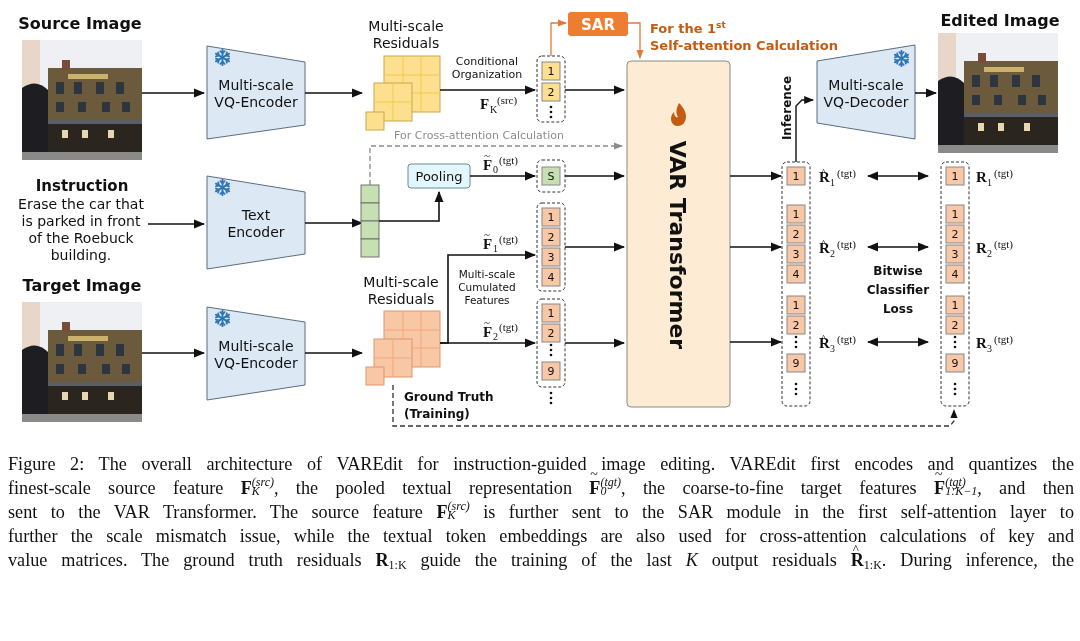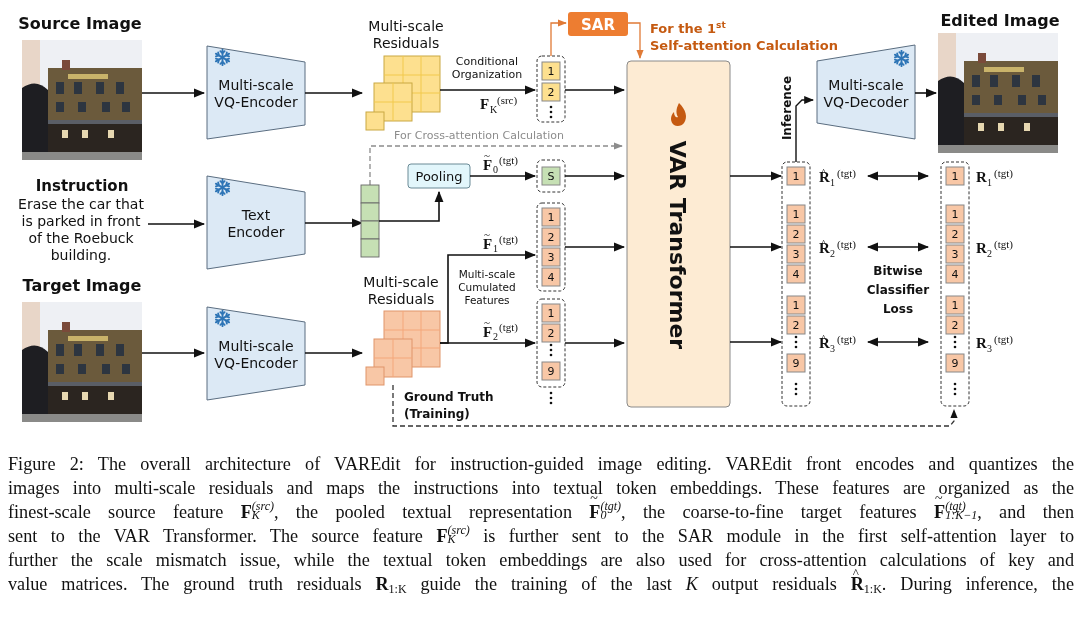--- a/index.html
+++ b/index.html
@@ -451,19 +451,18 @@
       </g>
       <g class="serif" fill="#111">
         <text x="976" y="348" font-size="15" font-weight="bold">R</text>
         <text x="987" y="352" font-size="10">3</text>
         <text x="994" y="343" font-size="11">(tgt)</text>
       </g>
     </g>
 </svg>
 
 <div id="caption">
-    <span class="line">Figure 2: The overall architecture of VAREdit for instruction-guided image editing. VAREdit front encodes and quantizes the</span>
-    <span class="line">images into multi-scale residuals and maps the instructions into textual token embeddings. These features are organized as the</span>
+    <span class="line">Figure 2: The overall architecture of VAREdit for instruction-guided image editing. VAREdit first encodes and quantizes the</span>
     <span class="line">finest-scale source feature <span><span class="mb">F</span><span class="sup-sub"><span class="mi">(src)</span><span class="mi">K</span></span></span>, the pooled textual representation <span><span class="mb tilde">F</span><span class="sup-sub"><span class="mi">(tgt)</span><span class="mi">0</span></span></span>, the coarse-to-fine target features <span><span class="mb tilde">F</span><span class="sup-sub"><span class="mi">(tgt)</span><span class="mi">1:K−1</span></span></span>, and then</span>
     <span class="line">sent to the VAR Transformer. The source feature <span><span class="mb">F</span><span class="sup-sub"><span class="mi">(src)</span><span class="mi">K</span></span></span> is further sent to the SAR module in the first self-attention layer to</span>
     <span class="line">further the scale mismatch issue, while the textual token embeddings are also used for cross-attention calculations of key and</span>
     <span class="line">value matrices. The ground truth residuals <span><span class="mb">R</span><span class="sub">1:K</span></span> guide the training of the last <span><span class="mi">K</span></span> output residuals <span><span class="mb hat">R</span><span class="sub">1:K</span></span>. During inference, the</span>
   </div>
 
 </body></html>

